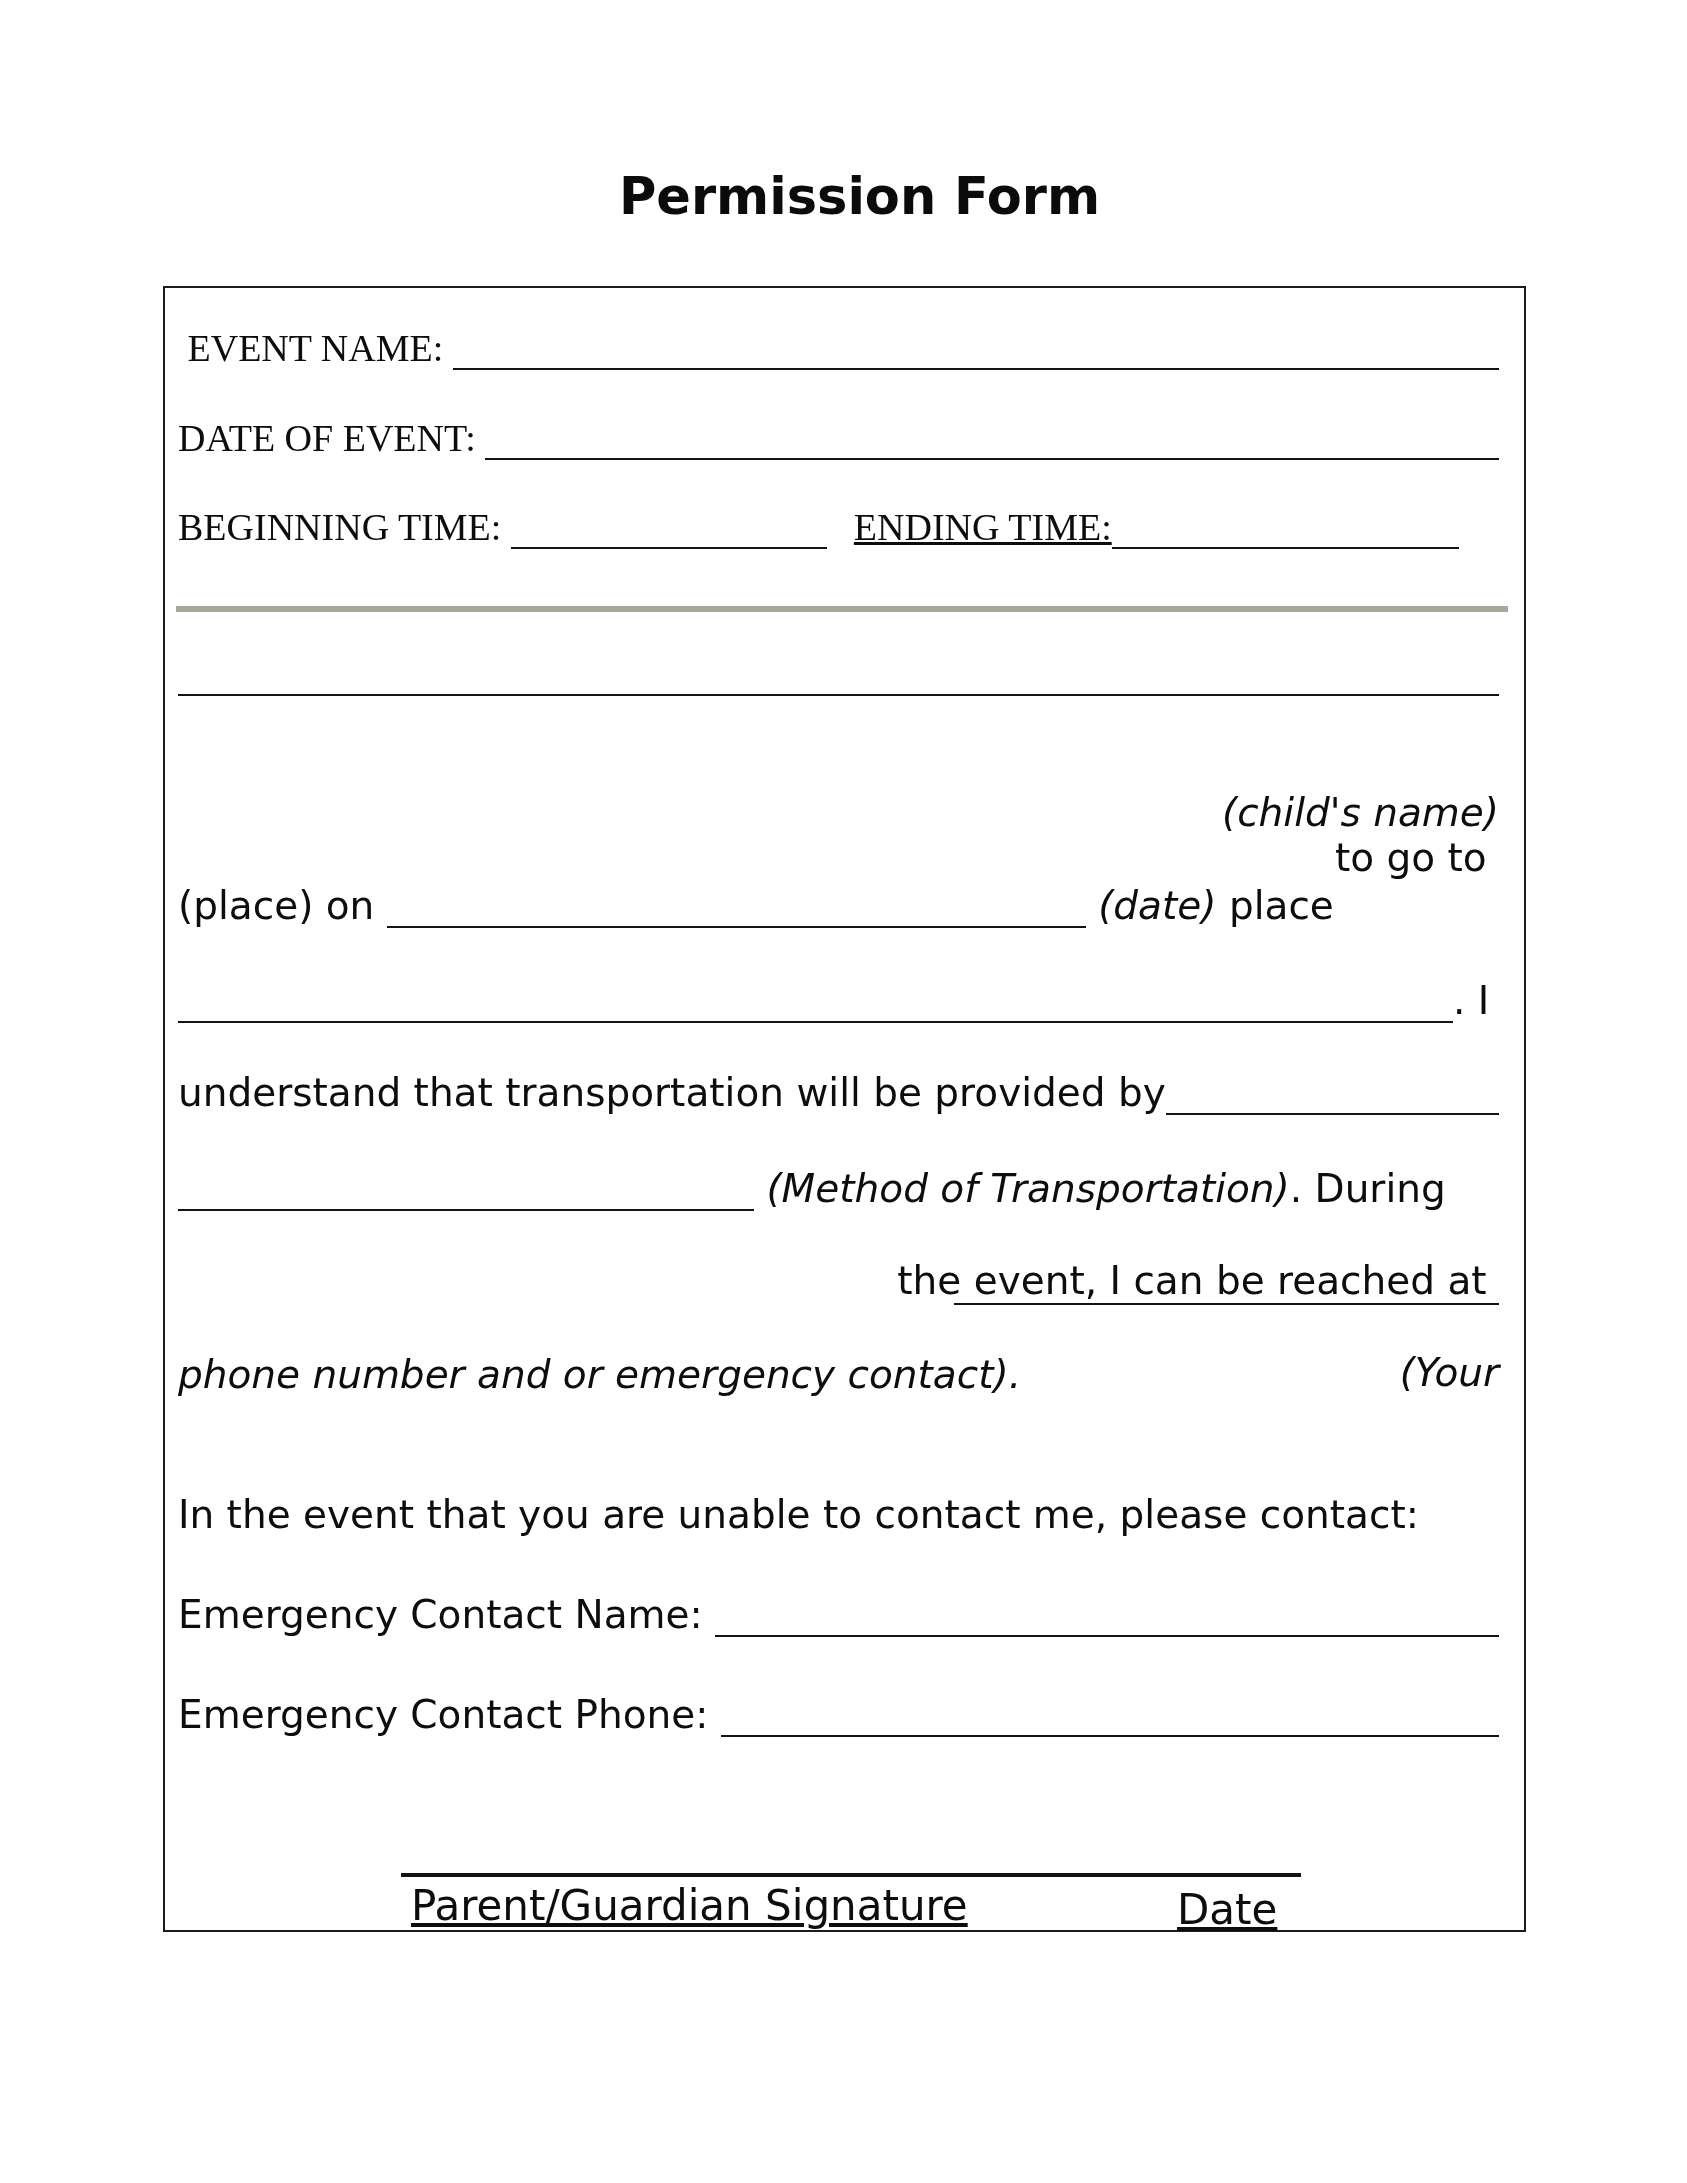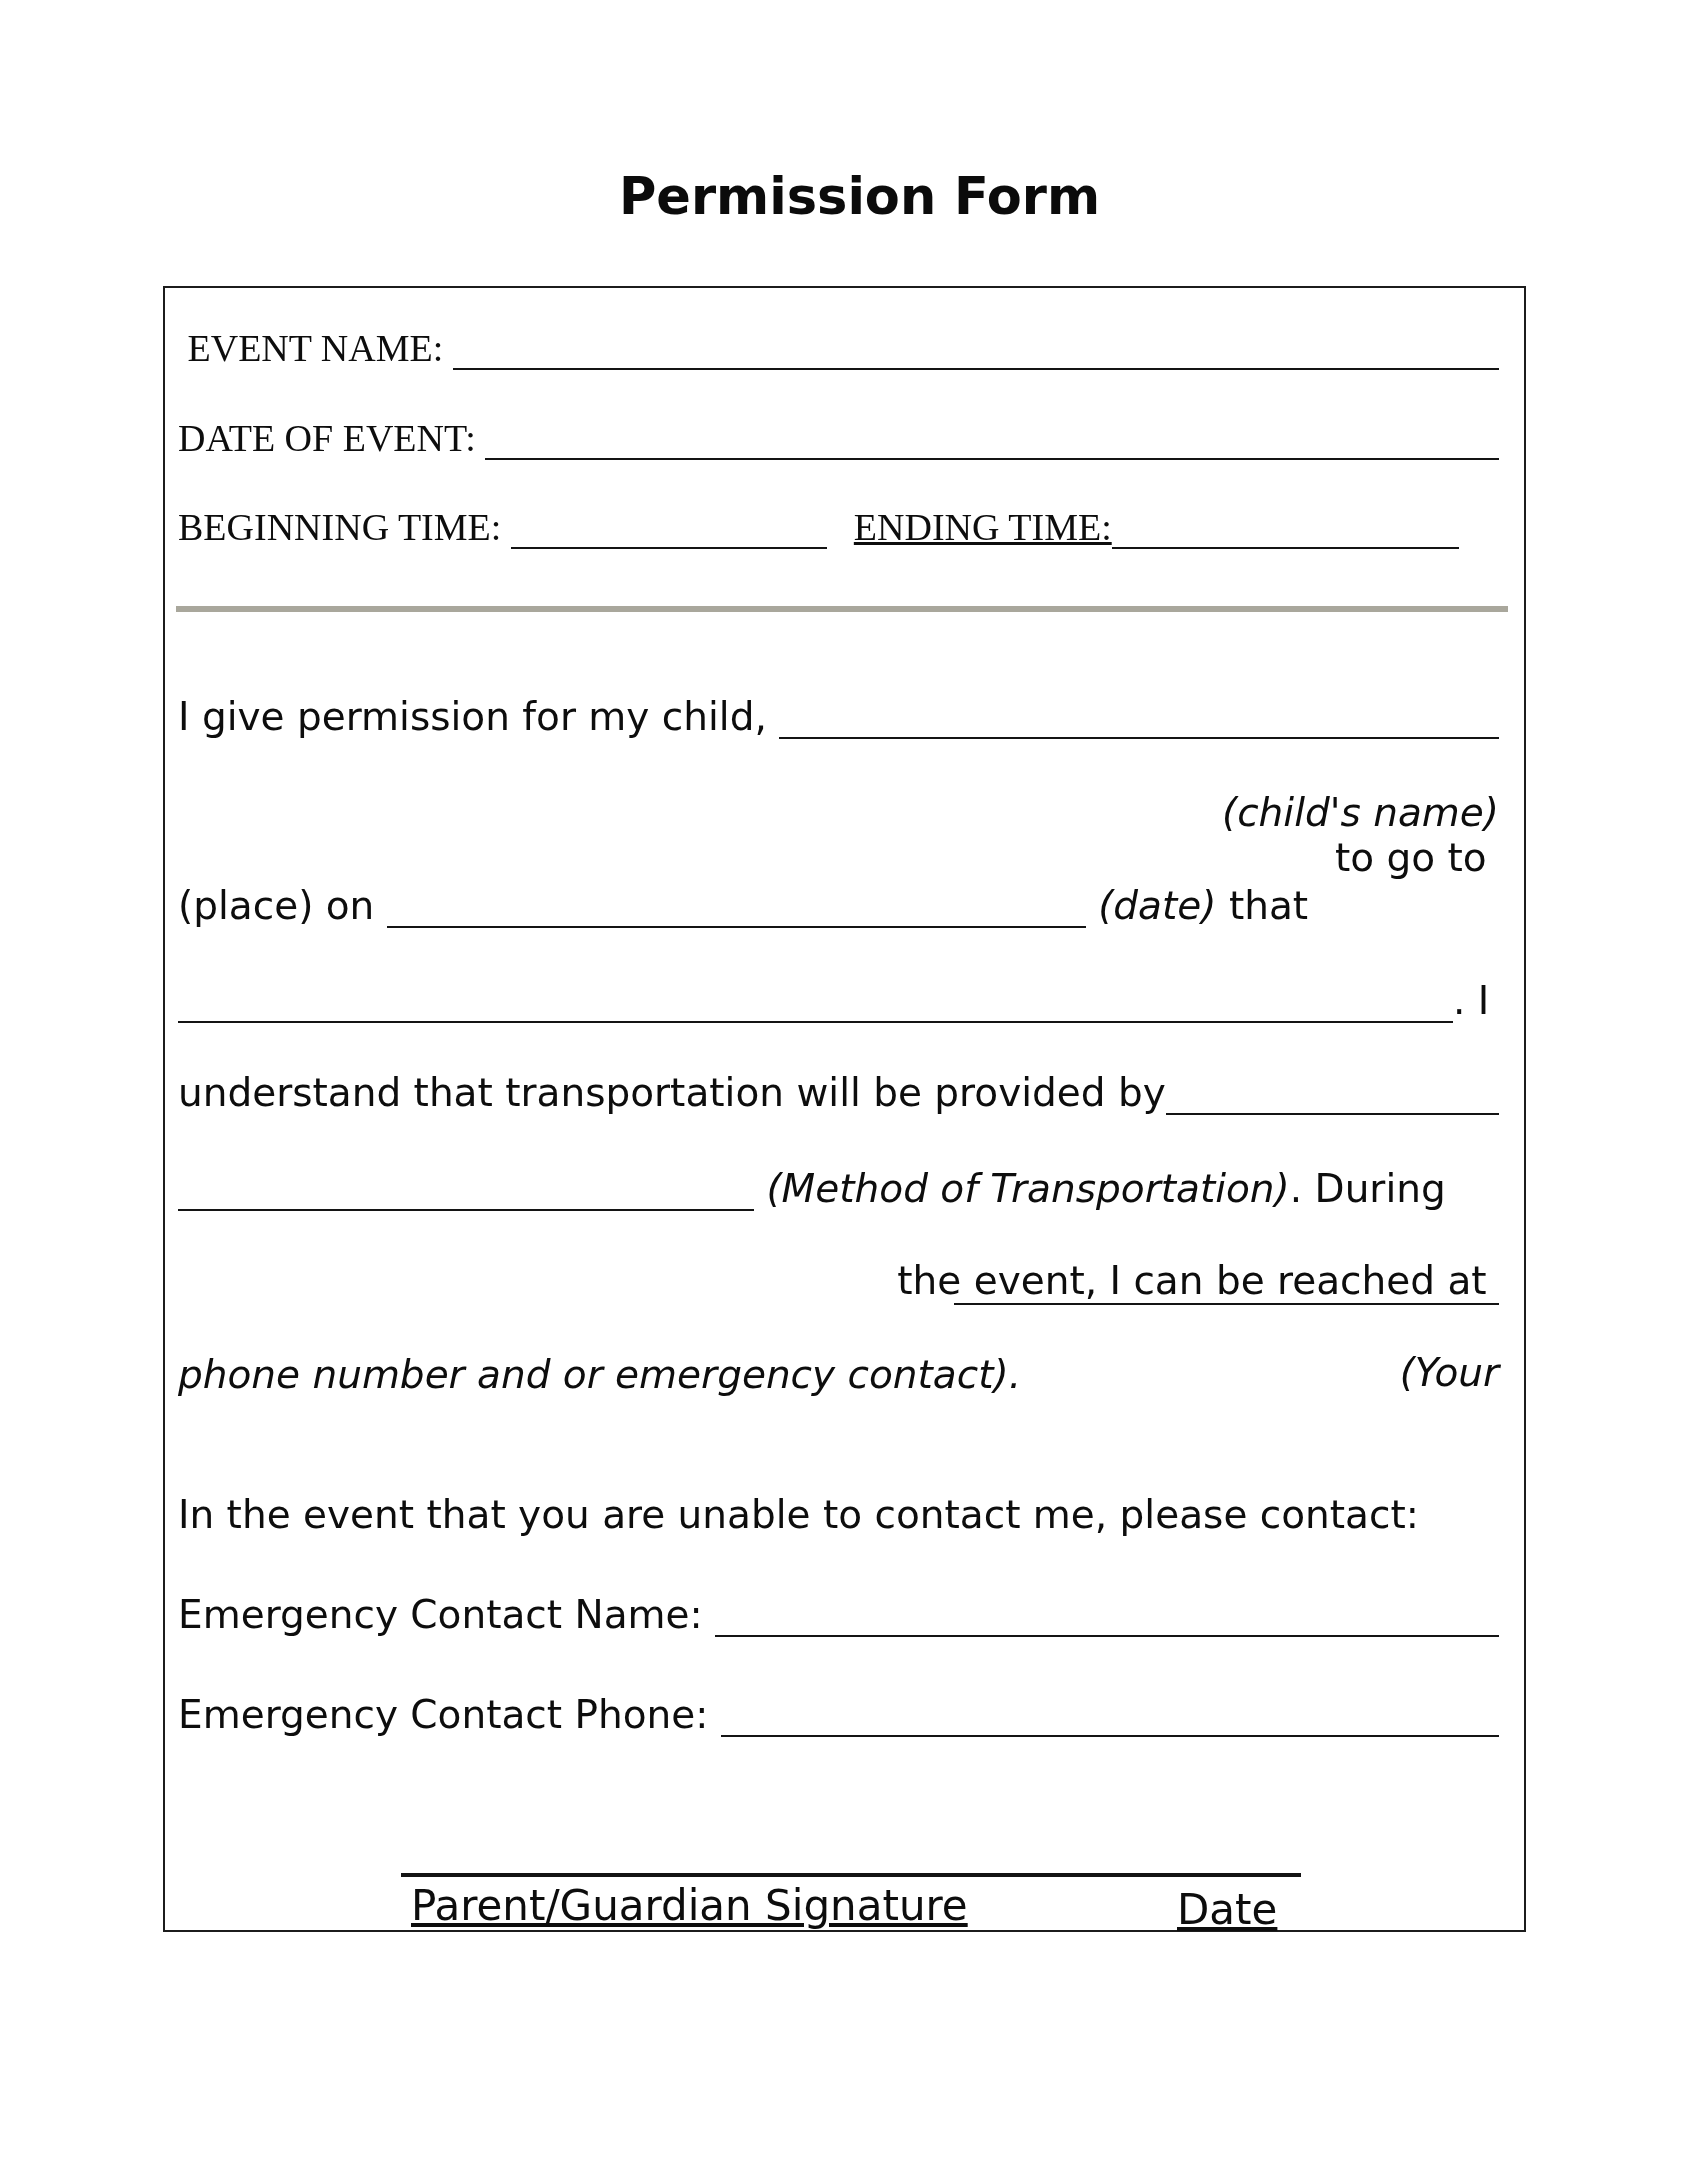--- a/index.html
+++ b/index.html
@@ -101,36 +101,35 @@
     <div class="row serif-row" style="top:217px;">
       <span class="t">BEGINNING TIME: </span>
       <div class="bl" style="width:316px;"></div>
       <span class="t" style="margin-left:27px;text-decoration:underline;">ENDING TIME:</span>
       <div class="bl" style="width:347px;"></div>
     </div>
 
     <div class="divider" style="background-color: rgb(169, 167, 156);"></div>
 
     <div class="row sans-row" style="top:406px;">
-      <span class="t">I give permission for my child, </span>
       <div class="fill"></div>
     </div>
 
     <div class="row sans-row" style="top:502px;flex-direction:column;">
       <em class="t">(child's name)</em>
       <span class="t"> to go to </span>
       <div class="fill"></div>
     </div>
 
     <div class="row sans-row" style="top:595px;">
       <span class="t">(place) on </span>
       <div class="bl" style="width:699px;"></div>
       <span class="t"> </span>
       <em class="t">(date)</em>
-      <span class="t"> that</span>
+      <span class="t"> place</span>
     </div>
 
     <div class="row sans-row" style="top:690px;">
       <div class="bl" style="width:1275px;"></div>
       <span class="t">. I</span>
     </div>
 
     <div class="row sans-row" style="top:782px;">
       <span class="t">understand that transportation will be provided by</span>
       <div class="fill"></div>

